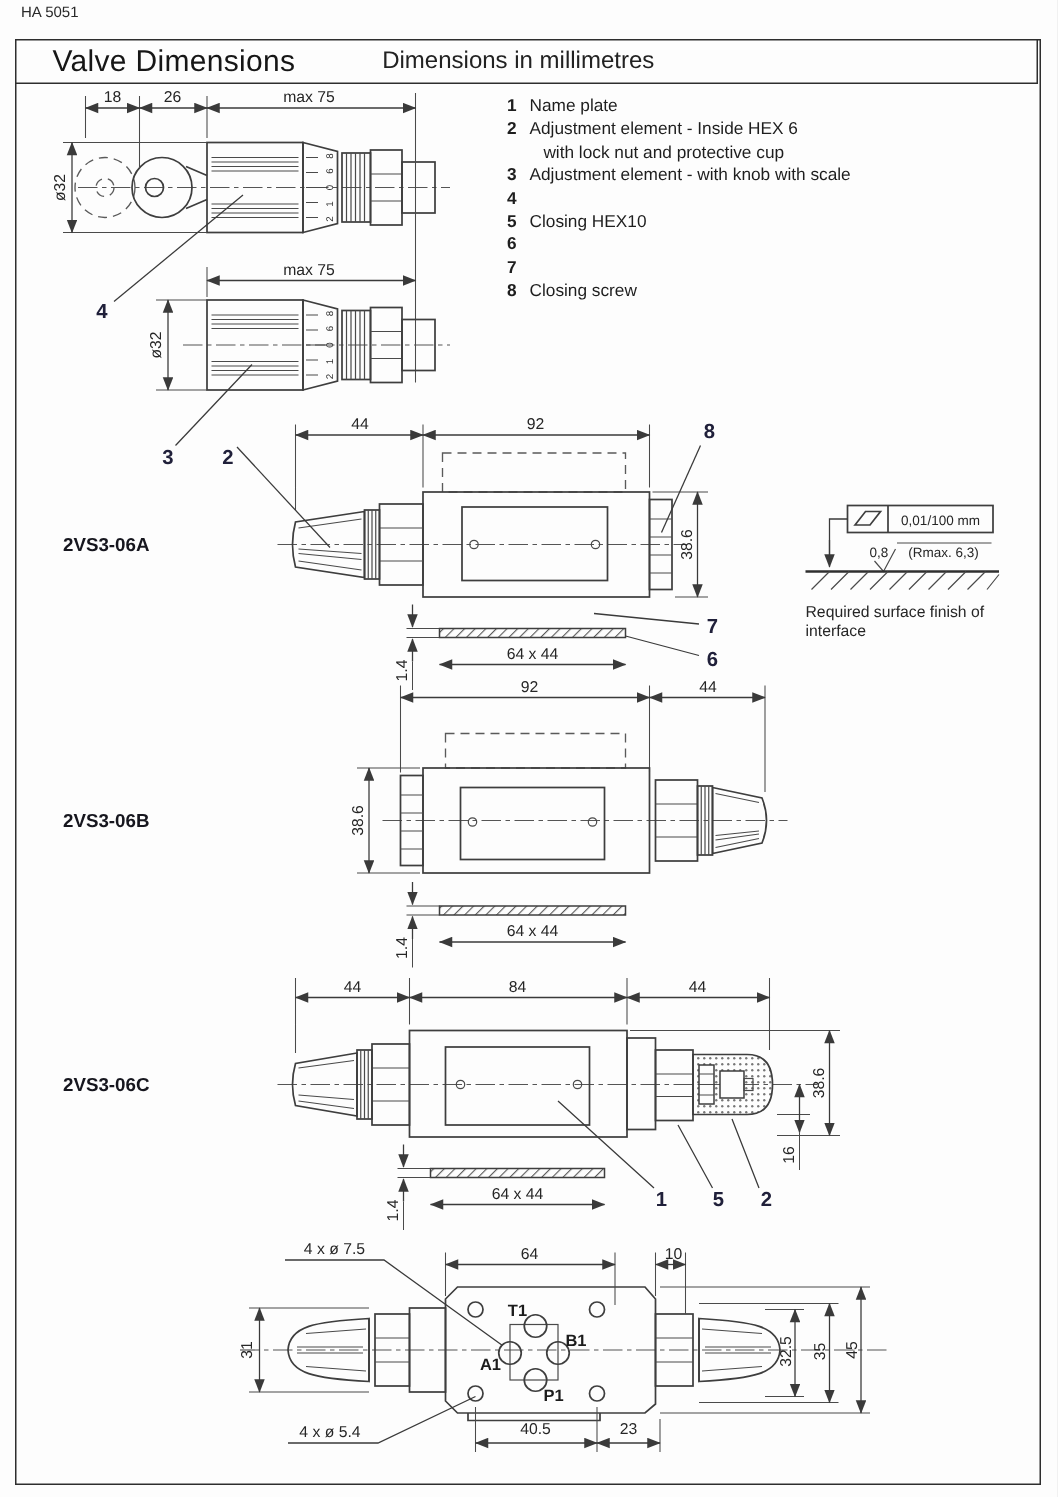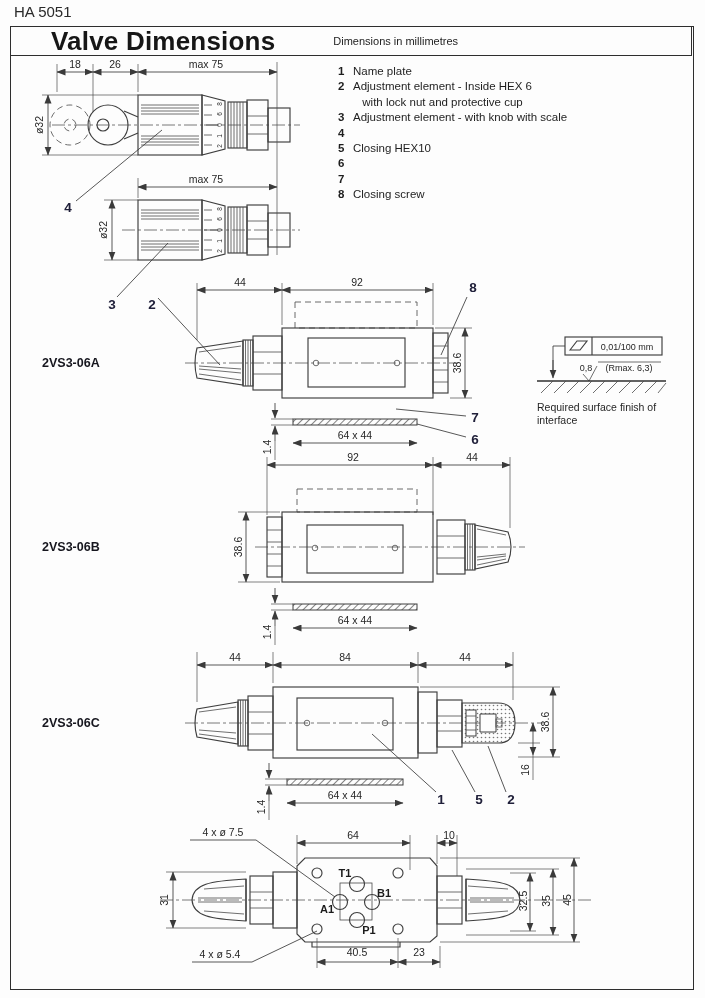--- a/index.html
+++ b/index.html
@@ -1,25 +1,25 @@
 <!DOCTYPE html>
 <html><head>
 <meta charset="utf-8">
 <style>
   html,body{margin:0;padding:0;background:#e8e8e8;}
   .page{position:relative;width:705px;height:998px;background:#fdfdfd;overflow:hidden;
         font-family:"Liberation Sans",sans-serif;color:#222;}
-  .doc-code{position:absolute;left:14px;top:3px;font-size:15px;color:#2a2a2a;}
+  .doc-code{position:absolute;left:14px;top:3px;font-size:10px;color:#2a2a2a;}
   .frame{position:absolute;left:10px;top:26px;width:682px;height:962px;
          border:1.6px solid #2e2e2e;background:#fdfdfd;}
   .hdr{position:absolute;left:10px;top:26px;width:682px;height:30px;
        border:1.6px solid #2e2e2e;border-bottom:1.6px solid #2e2e2e;
        display:flex;align-items:center;box-sizing:border-box;background:#fdfdfd;}
-  .hdr .title{font-size:26px;font-weight:bold;letter-spacing:.2px;margin-left:40px;color:#161616;}
-  .hdr .subtitle{font-size:11px;margin-left:58px;color:#222;}
+  .hdr .title{font-size:20px;font-weight:normal;letter-spacing:.2px;margin-left:24px;color:#161616;}
+  .hdr .subtitle{font-size:16px;margin-left:58px;color:#222;}
   .legend{position:absolute;left:338px;top:64px;width:354px;font-size:11.5px;color:#1e1e1e;}
   .lg-row{display:flex;}
   .lg-num{width:15px;font-weight:bold;flex:none;line-height:15.4px;}
   .lg-line{line-height:15.4px;text-align:center;}
   svg{position:absolute;left:0;top:0;}
   svg text{font-family:"Liberation Sans",sans-serif;}
   .ln{stroke:#3e3e3e;fill:none;stroke-width:1.15;}
   .lnth{stroke:#4a4a4a;fill:none;stroke-width:.8;}
   .cl{stroke:#555;fill:none;stroke-width:.8;stroke-dasharray:13 3 3 3;}
   .dsh{stroke:#5a5a5a;fill:none;stroke-width:.9;stroke-dasharray:6 4;}

